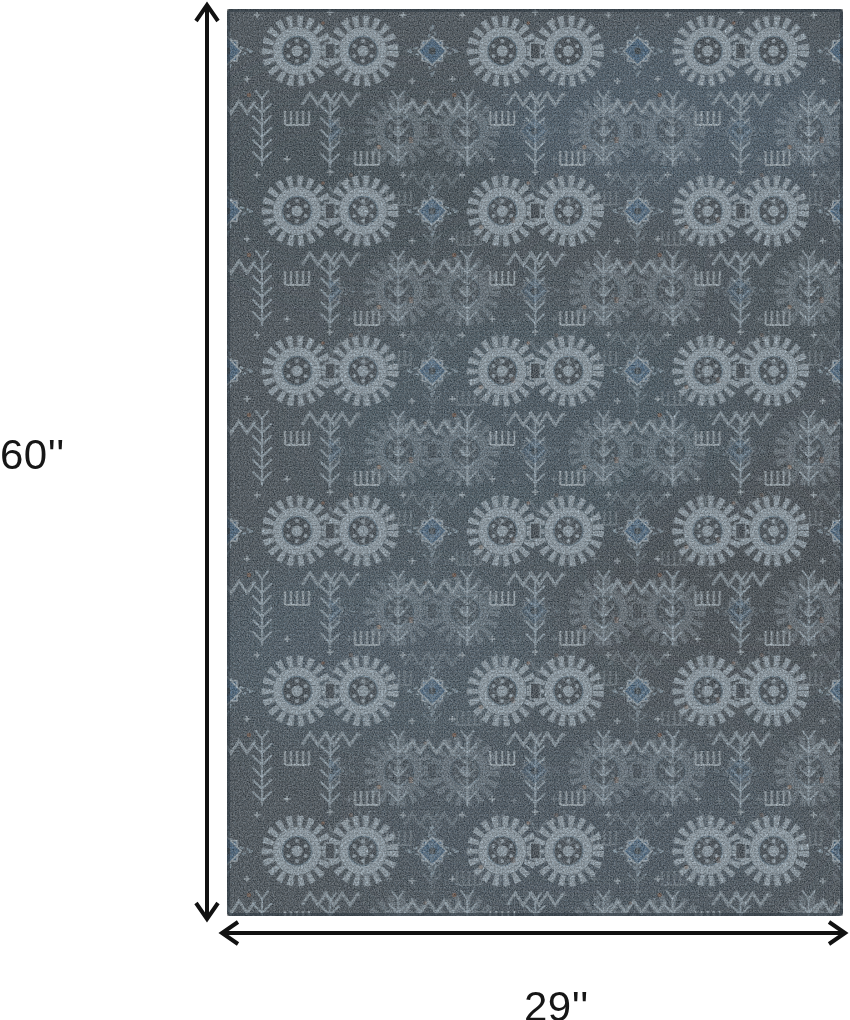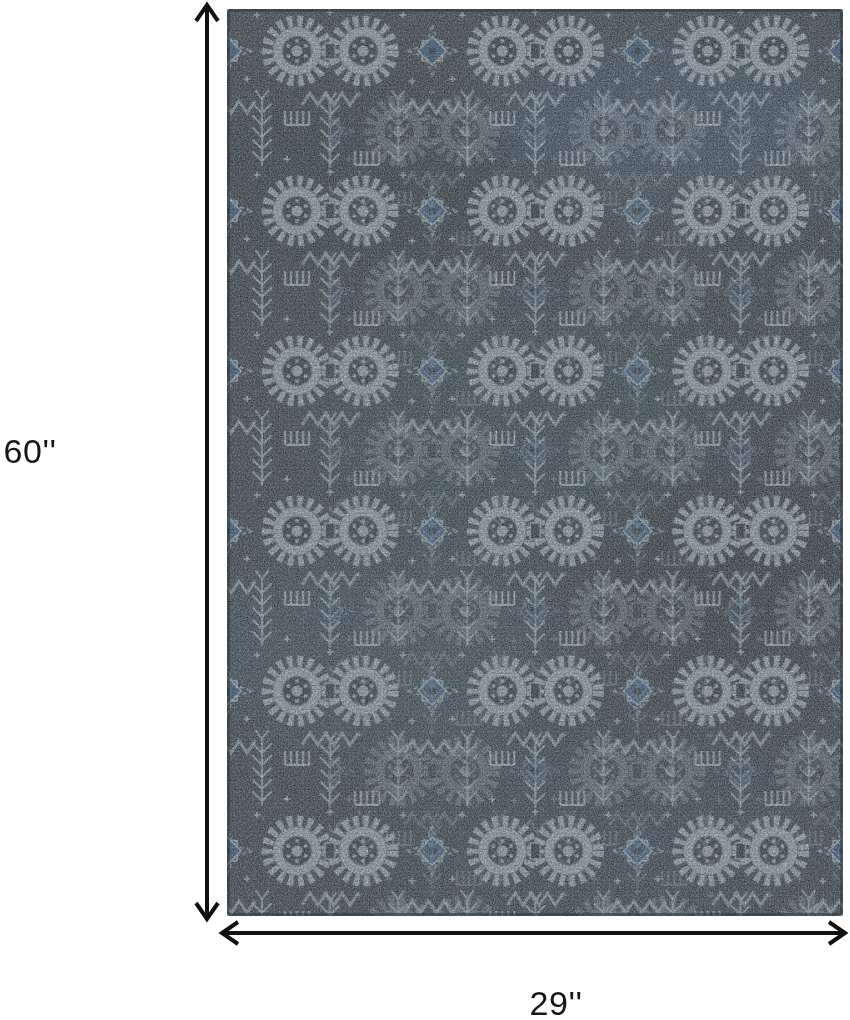--- a/index.html
+++ b/index.html
@@ -17,21 +17,21 @@
     width: 616px; height: 907px;
   }
   .dim-overlay {
     position: absolute; inset: 0;
     width: 850px; height: 1020px;
     pointer-events: none;
   }
   .dim-label {
     position: absolute;
     color: #161616;
-    font-size: 34px;
+    font-size: 42px;
     font-weight: 400;
     letter-spacing: 0.5px;
     text-align: center;
     white-space: nowrap;
     line-height: 1;
   }
   .label-height { left: 0px;   top: 434px; width: 60px; }
   .label-width  { left: 524px; top: 986px; width: 64px; }
 </style>
 </head>

